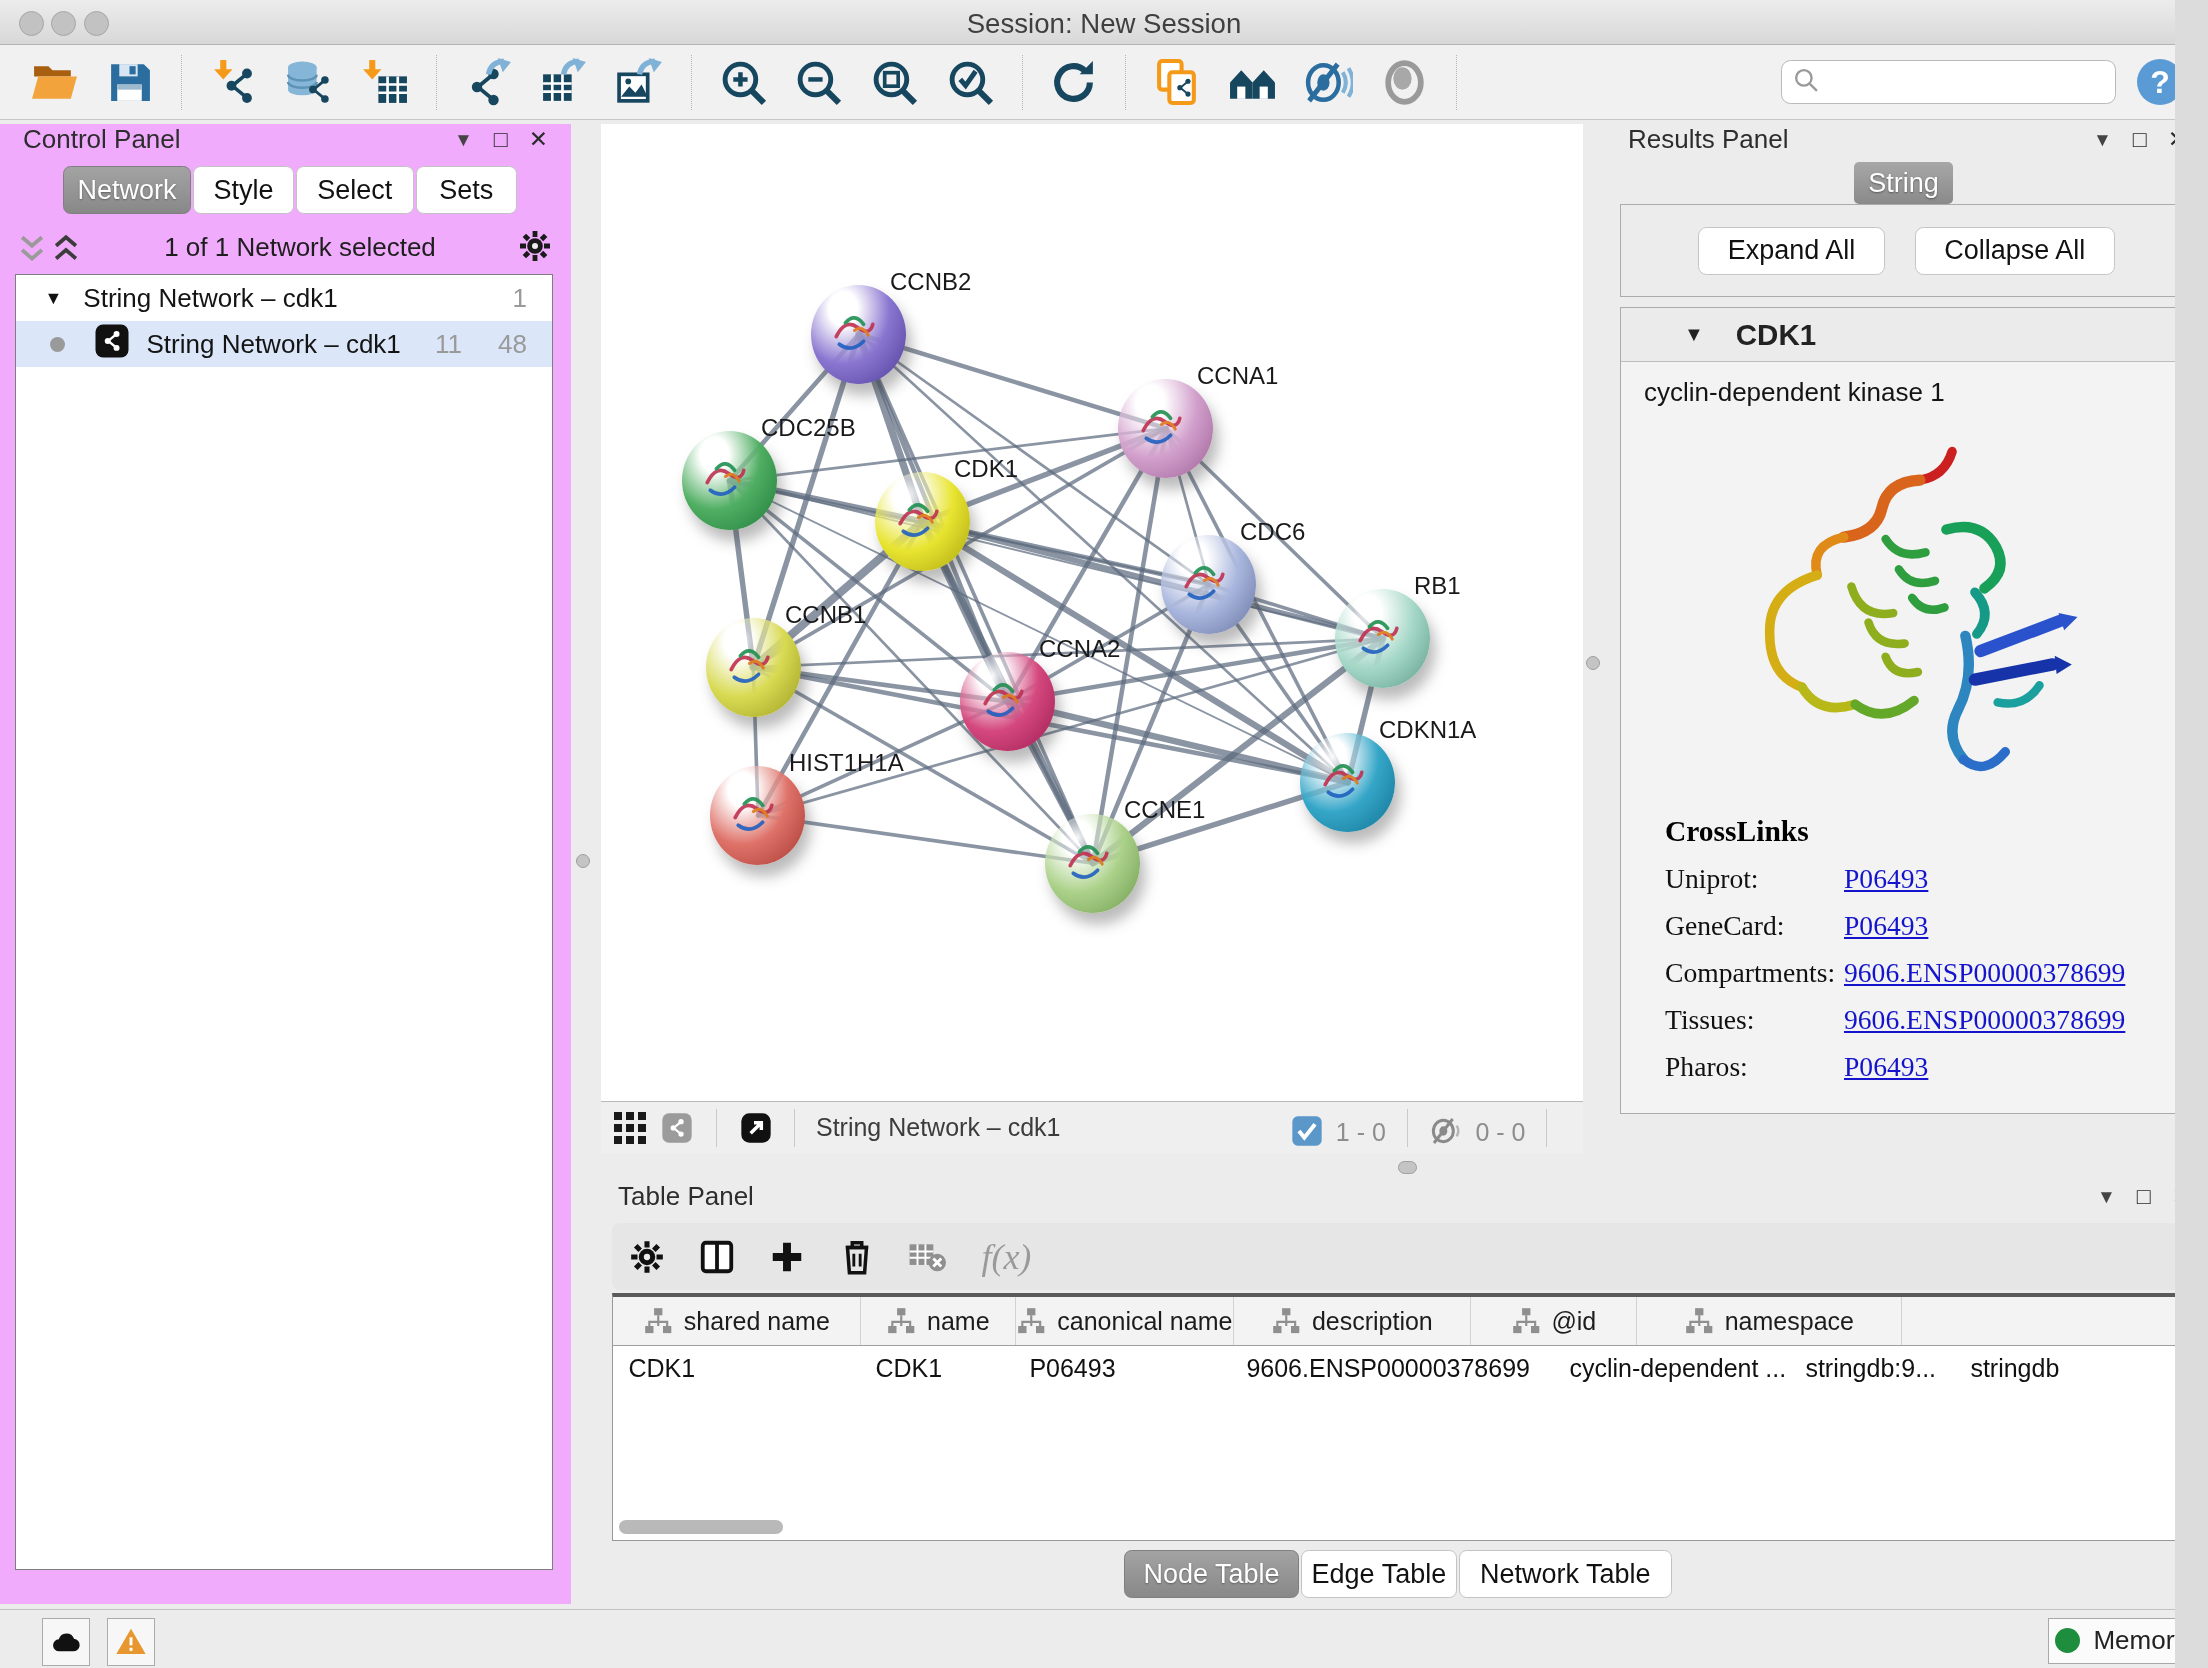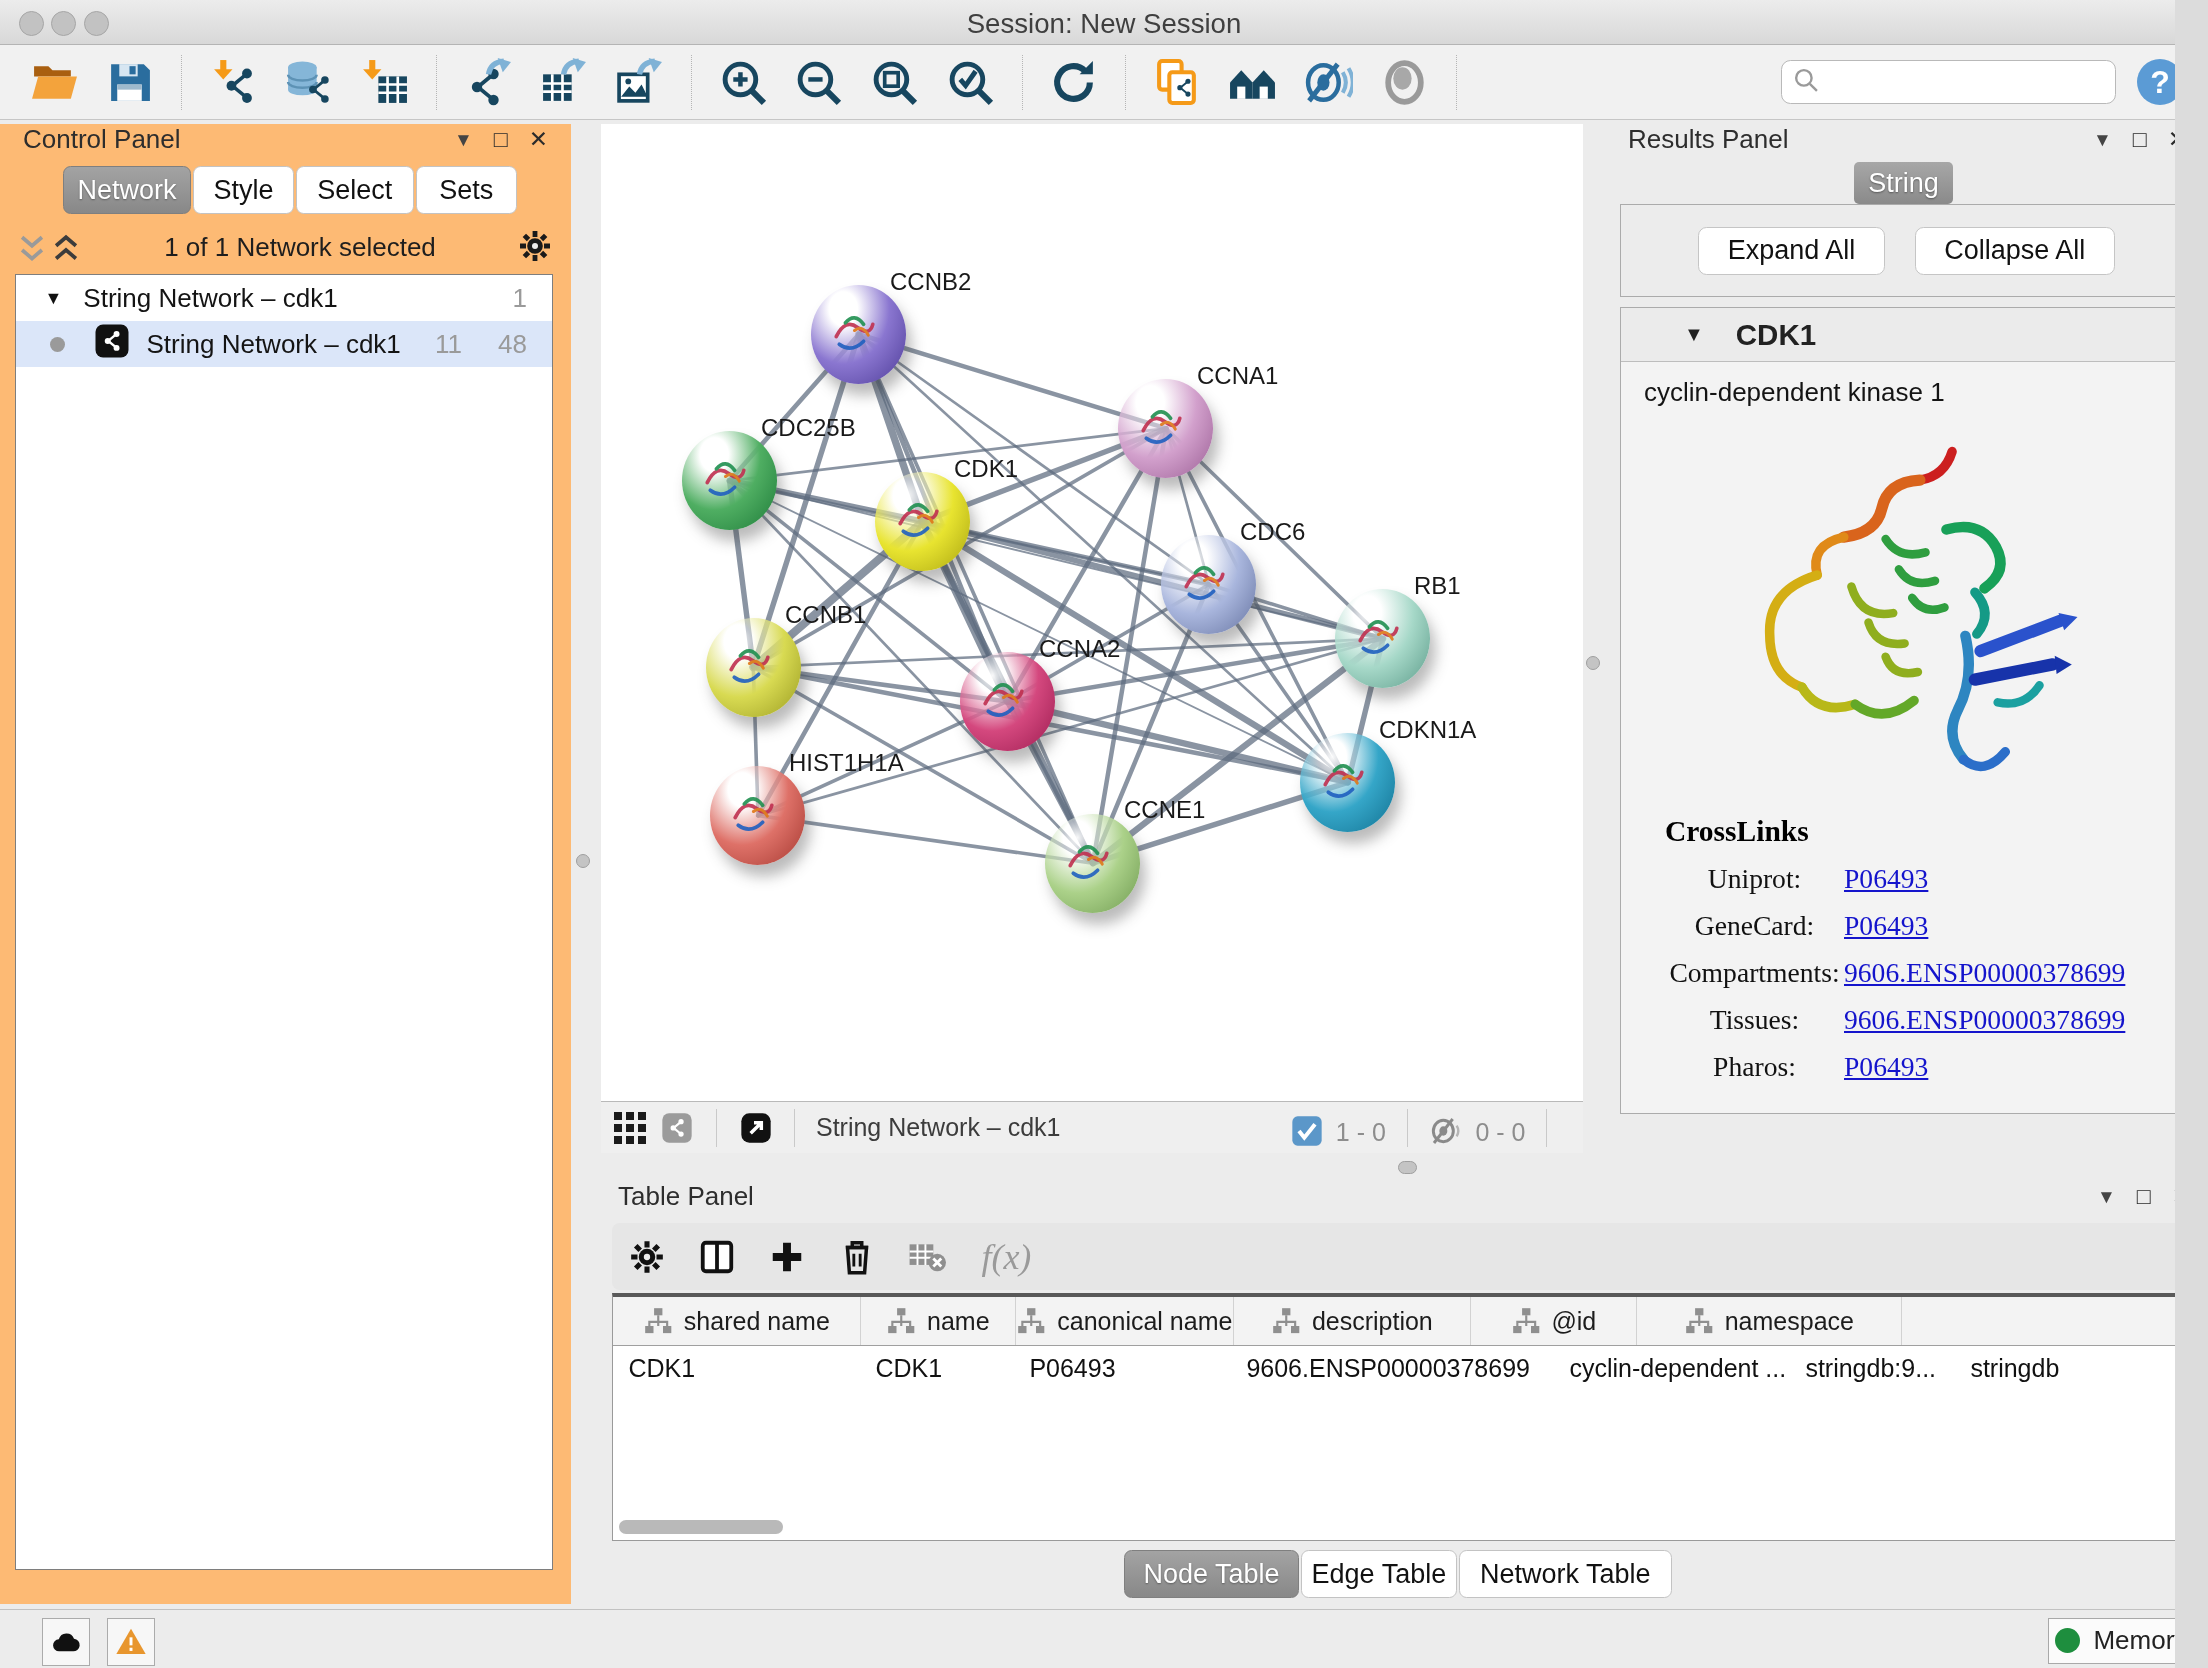--- a/index.html
+++ b/index.html
@@ -23,21 +23,21 @@
   .searchbox svg{width:28.5px;height:28.5px;}
   .searchbox input{border:none;outline:none;flex:1;font-size:25px;font-family:inherit;background:transparent;}
   .helpbtn{width:46px;height:46px;border-radius:50%;background:#5b9bd5;color:#fff;font-size:32px;
     font-weight:bold;display:flex;align-items:center;justify-content:center;margin:0 25px 0 21px;}
   
   .pheader{position:absolute;display:flex;align-items:center;font-size:26px;color:#2d2d2d;}
   .chrome-btns{display:flex;align-items:center;gap:21px;}
   .chrome-btn{font-size:23px;color:#2b2b2b;line-height:1;}
   .chrome-btn.tri{font-size:19px;color:#444;}
   
-  .control-panel{position:absolute;left:0;top:124px;width:571px;height:1480px;background:#fdba74;}
+  .control-panel{position:absolute;left:0;top:124px;width:571px;height:1480px;background:#f0abfc;}
   .cp-header{left:23px;top:0;width:525px;justify-content:space-between;}
   .tabs-row{position:absolute;left:63px;top:42px;display:flex;height:46px;}
   .tab{height:46px;display:flex;align-items:center;justify-content:center;font-size:27px;
     background:#fff;border:1px solid #c3c3c3;border-radius:7.6px;color:#111;margin-right:1.9px;}
   .tab.selected{background:linear-gradient(#a3a3a3,#888);color:#fff;border-color:#7f7f7f;
     text-shadow:0 1px 1.9px rgba(0,0,0,.35);}
   .cp-inforow{position:absolute;left:15px;top:99px;width:538px;height:49px;display:flex;align-items:center;}
   .cp-inforow .dbl{width:34px;height:30px;}
   .cp-info-text{flex:1;text-align:center;font-size:26px;color:#1e1e1e;}
   .cp-gear svg{width:36px;height:36px;}
@@ -78,21 +78,21 @@
     background:#f3f3f3;}
   .gene-header{height:53px;background:#ebebeb;border-bottom:1.9px solid #bdbdbd;display:flex;
     align-items:center;}
   .gene-header .tri{margin:0 32px 0 63px;font-size:20px;}
   .gene-header .gname{font-size:29.5px;font-weight:bold;}
   .gene-desc{font-size:26px;color:#141414;padding:15px 0 0 23px;}
   .protein{display:block;margin:17px auto 0 auto;}
   .crosslinks{font-family:"Liberation Serif","DejaVu Serif",serif;padding-left:44px;margin-top:9.5px;}
   .crosslinks .clt{font-size:29.5px;font-weight:bold;color:#000;}
   .cl-row{display:flex;font-size:27.6px;margin-top:15px;}
-  .cl-row .cl-label{width:179px;color:#111;text-align:center;}
+  .cl-row .cl-label{width:179px;color:#111;}
   .cl-row a{color:#1414cc;text-decoration:underline;}
   .rp-vscroll{position:absolute;right:5.7px;top:183px;width:13.3px;height:805px;background:#f6f6f6;
     border:1px solid #b5b5b5;}
   
   .grip{position:absolute;background:#c4c4c4;border:1px solid #9f9f9f;border-radius:7.6px;}
   
   .table-panel{position:absolute;left:601px;top:1181px;width:1607px;height:424px;background:#ececec;}
   .tp-header{left:17px;top:0;width:1573px;justify-content:space-between;}
   .tp-toolbar{position:absolute;left:11.4px;top:42px;width:1585px;height:67px;background:#e6e6e6;
     border-radius:7.6px;display:flex;align-items:center;}

